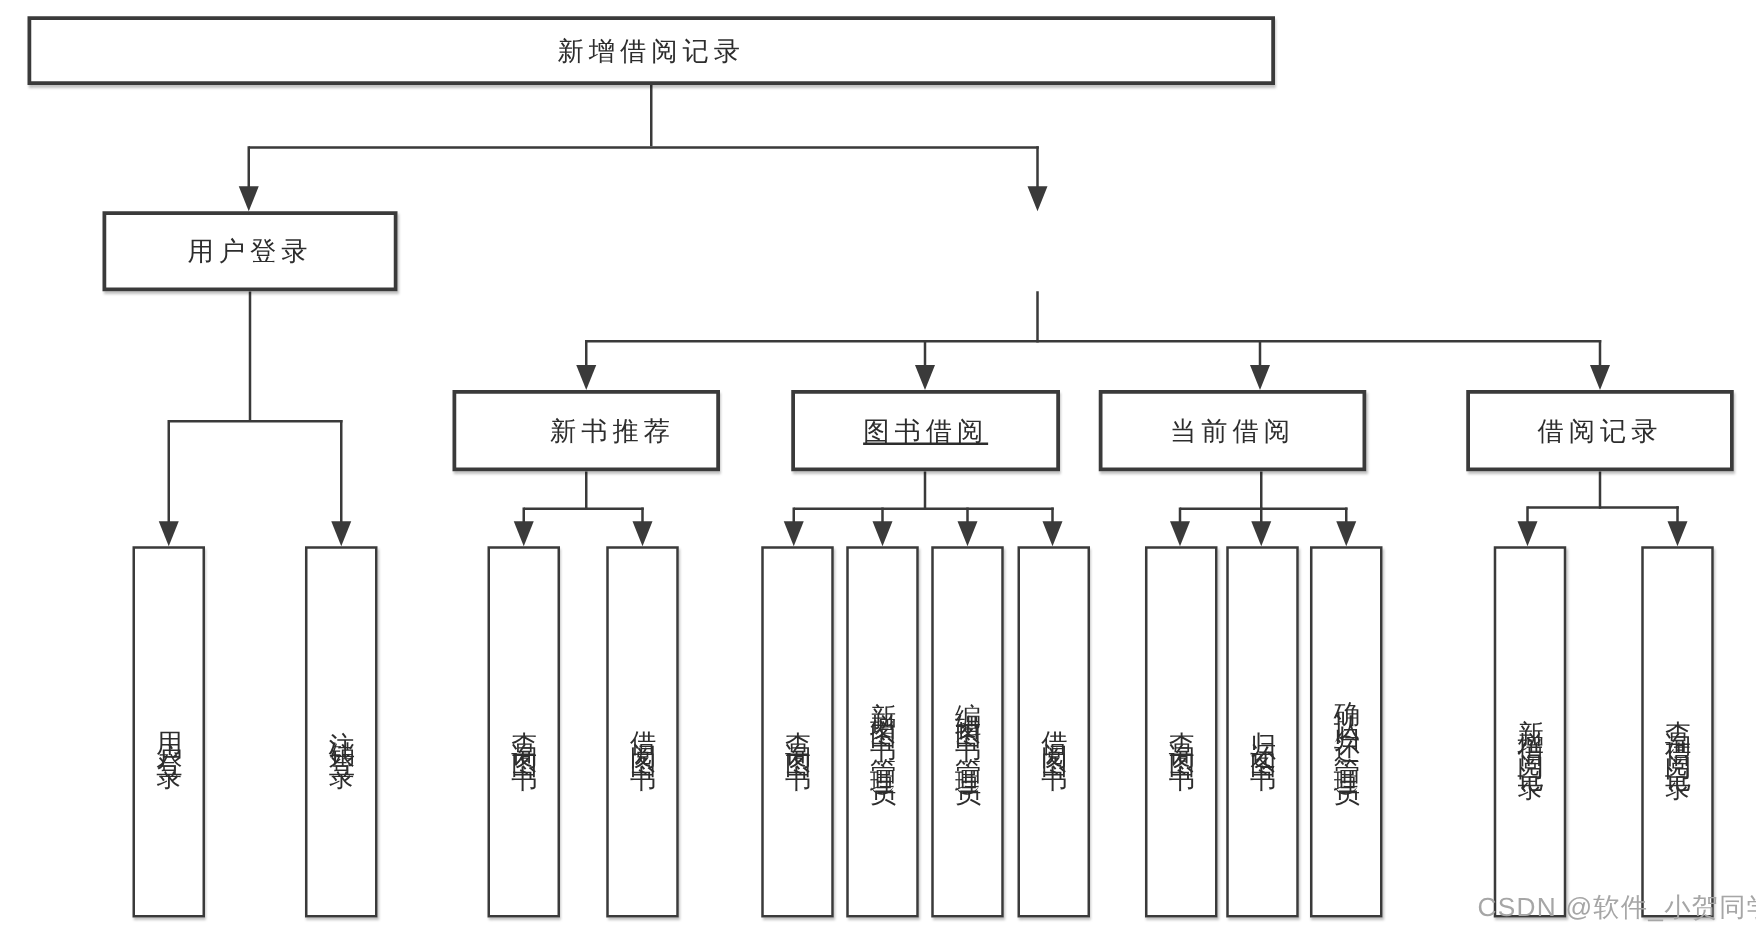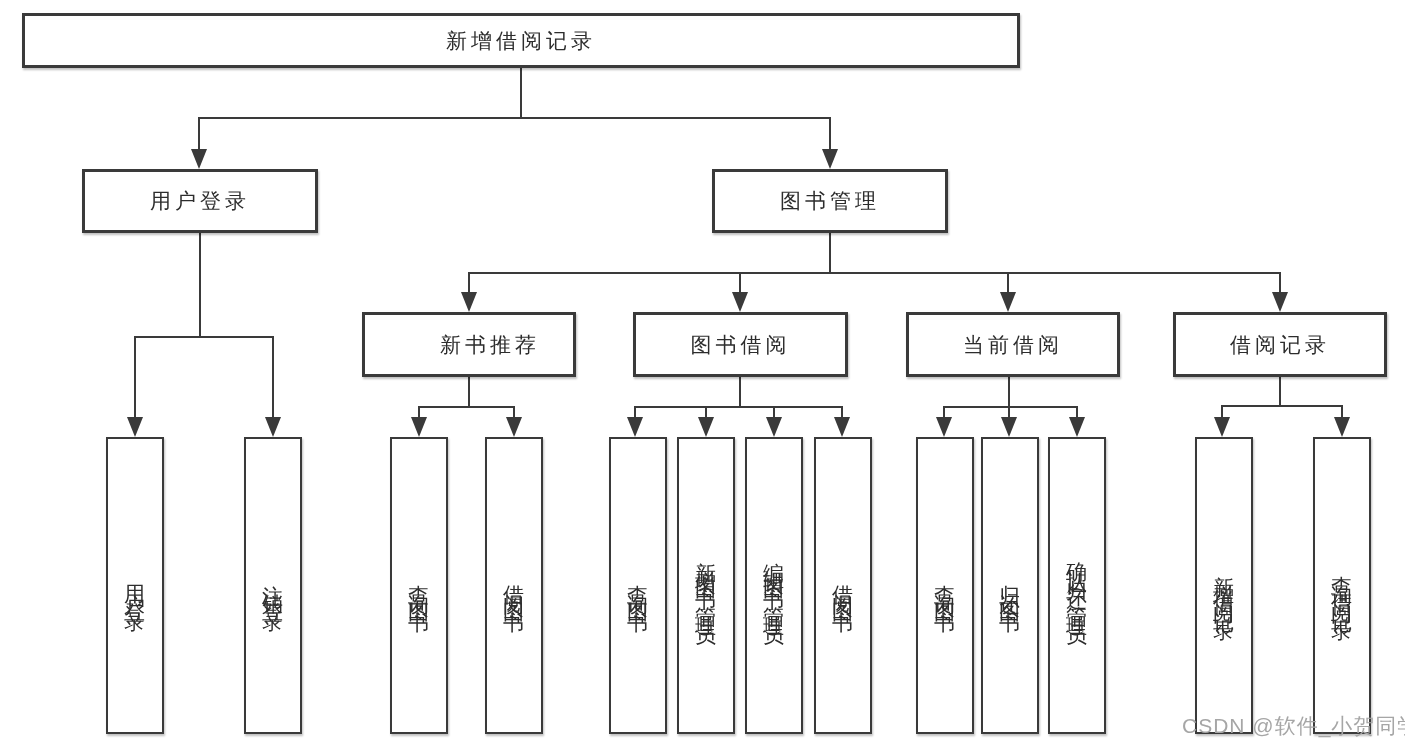--- a/index.html
+++ b/index.html
@@ -72,33 +72,30 @@
 <div class="canvas">
 
   <div class="box" style="left:22px;top:13px;width:998px;height:55px;">
     <span>新增借阅记录</span>
   </div>
 
   <div class="box" style="left:82px;top:169px;width:236px;height:64px;">
     <span>用户登录</span>
   </div>
 
-  <div class="box" style="left:712px;top:169px;width:236px;height:64px;">
-    <span>图书管理</span>
-  </div>
 
   <div class="box" style="left:362px;top:312px;width:214px;height:65px;padding-left:42px;">
     <span>新书推荐</span>
   </div>
 
-  <div class="box" style="left:633px;top:312px;width:215px;height:65px;">
+  <div class="box" style="left:633px;top:312px;width:215px;height:65px;text-decoration:underline;">
     <span>图书借阅</span>
   </div>
 
-  <div class="box" style="left:906px;top:312px;width:214px;height:65px;">
+  <div class="box" style="left:879px;top:312px;width:214px;height:65px;">
     <span>当前借阅</span>
   </div>
 
   <div class="box" style="left:1173px;top:312px;width:214px;height:65px;">
     <span>借阅记录</span>
   </div>
 
   <div class="vbox" style="left:106px;top:437px;width:58px;height:297px;">
     <span class="vtext">用户登录</span>
   </div>

